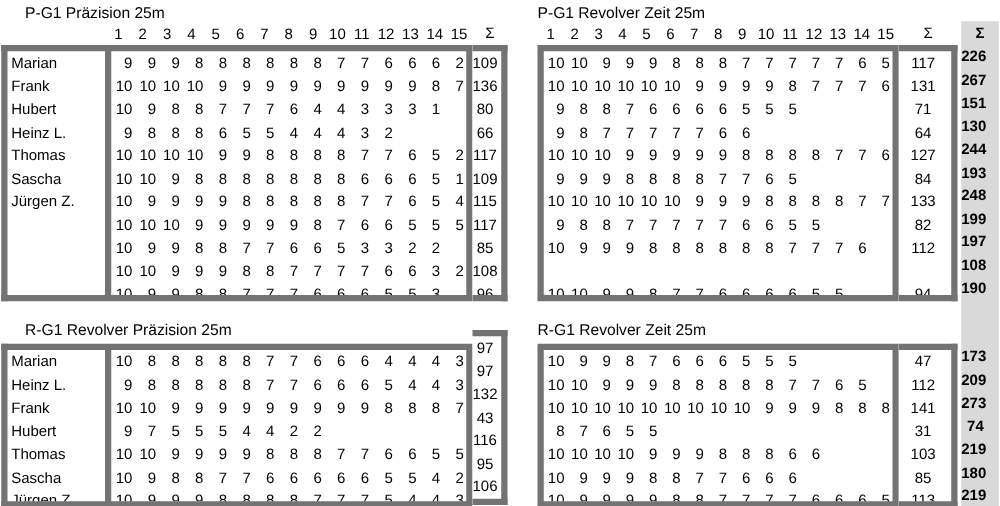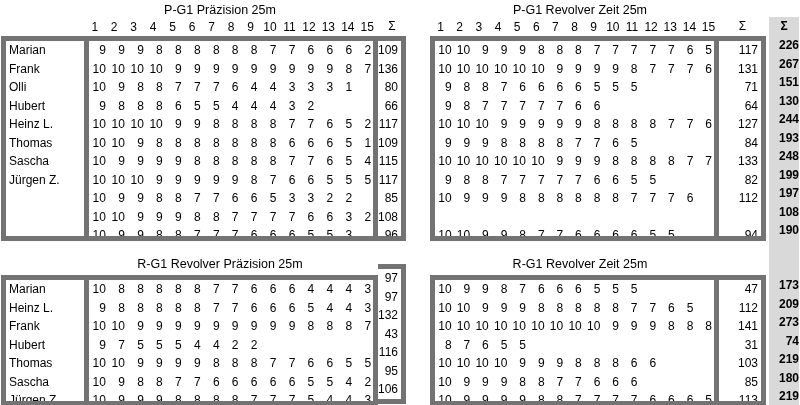--- a/index.html
+++ b/index.html
@@ -1,32 +1,32 @@
 <!DOCTYPE html>
 <html><head>
 <meta charset="utf-8">
 <style>
   *{box-sizing:border-box;margin:0;padding:0}
   html,body{width:800px;height:405px;background:#fff;overflow:hidden}
   body{position:relative;font-family:"Liberation Sans","DejaVu Sans",sans-serif;font-size:12px;color:#000}
   .abs{position:absolute}
-  .title{text-align:center;font-size:12.5px;height:16px;line-height:16px;white-space:nowrap}
+  .title{text-align:left;font-size:12.5px;height:16px;line-height:16px;white-space:nowrap}
   .hdr{display:flex;border:1px solid transparent;height:17px;line-height:15px}
   .hdr .cell{flex:1;text-align:center}
   .hdrsum{text-align:center;height:17px;line-height:15px}
   .box{border:5px solid #737373;overflow:hidden;background:#fff}
   .namebox{border-right:none}
   .sumbox{border-left:none}
   .row{height:18.5px;line-height:18.5px;display:flex;white-space:nowrap}
   .namebox .row{display:block;padding-left:3px}
   .gridbox .cell{flex:1;text-align:right;padding-right:2px}
-  .sumbox .row{display:block;text-align:right;padding-right:3px}
+  .sumbox .row{display:block;text-align:center;padding-right:3px}
   .graycol{background:#d9d9d9;font-weight:bold;overflow:hidden}
   .ghead{height:19px;line-height:19px;text-align:center}
-  .gcell{height:18.5px;line-height:18.5px;text-align:right;padding-right:0}
+  .gcell{height:18.5px;line-height:18.5px;text-align:right;padding-right:12px}
   .gspace{height:36.5px}
 </style>
 </head>
 <body>
 
 <div class="sheet">
 
   <div class="abs title" style="left:20px;top:2px;width:400px">P-G1 Präzision 25m</div>
   <div class="abs title" style="left:430px;top:2px;width:300px">P-G1 Revolver Zeit 25m</div>
   <div class="abs title" style="left:20px;top:256px;width:400px">R-G1 Revolver Präzision 25m</div>
@@ -65,21 +65,20 @@
       <div class="cell">12</div>
       <div class="cell">13</div>
       <div class="cell">14</div>
       <div class="cell">15</div>
     </div>
   <div class="abs hdrsum" style="left:719px;top:19px;width:47px">Σ</div>
 
   <div class="abs box namebox" style="left:1px;top:36px;width:83px;height:205px">
       <div class="row">Marian</div>
       <div class="row">Frank</div>
-      <div class="row">Olli</div>
       <div class="row">Hubert</div>
       <div class="row">Heinz L.</div>
       <div class="row">Thomas</div>
       <div class="row">Sascha</div>
       <div class="row">Jürgen Z.</div>
     </div>
   <div class="abs box gridbox" style="left:84px;top:36px;width:294px;height:205px">
       <div class="row">
         <div class="cell">9</div>
         <div class="cell">9</div>

